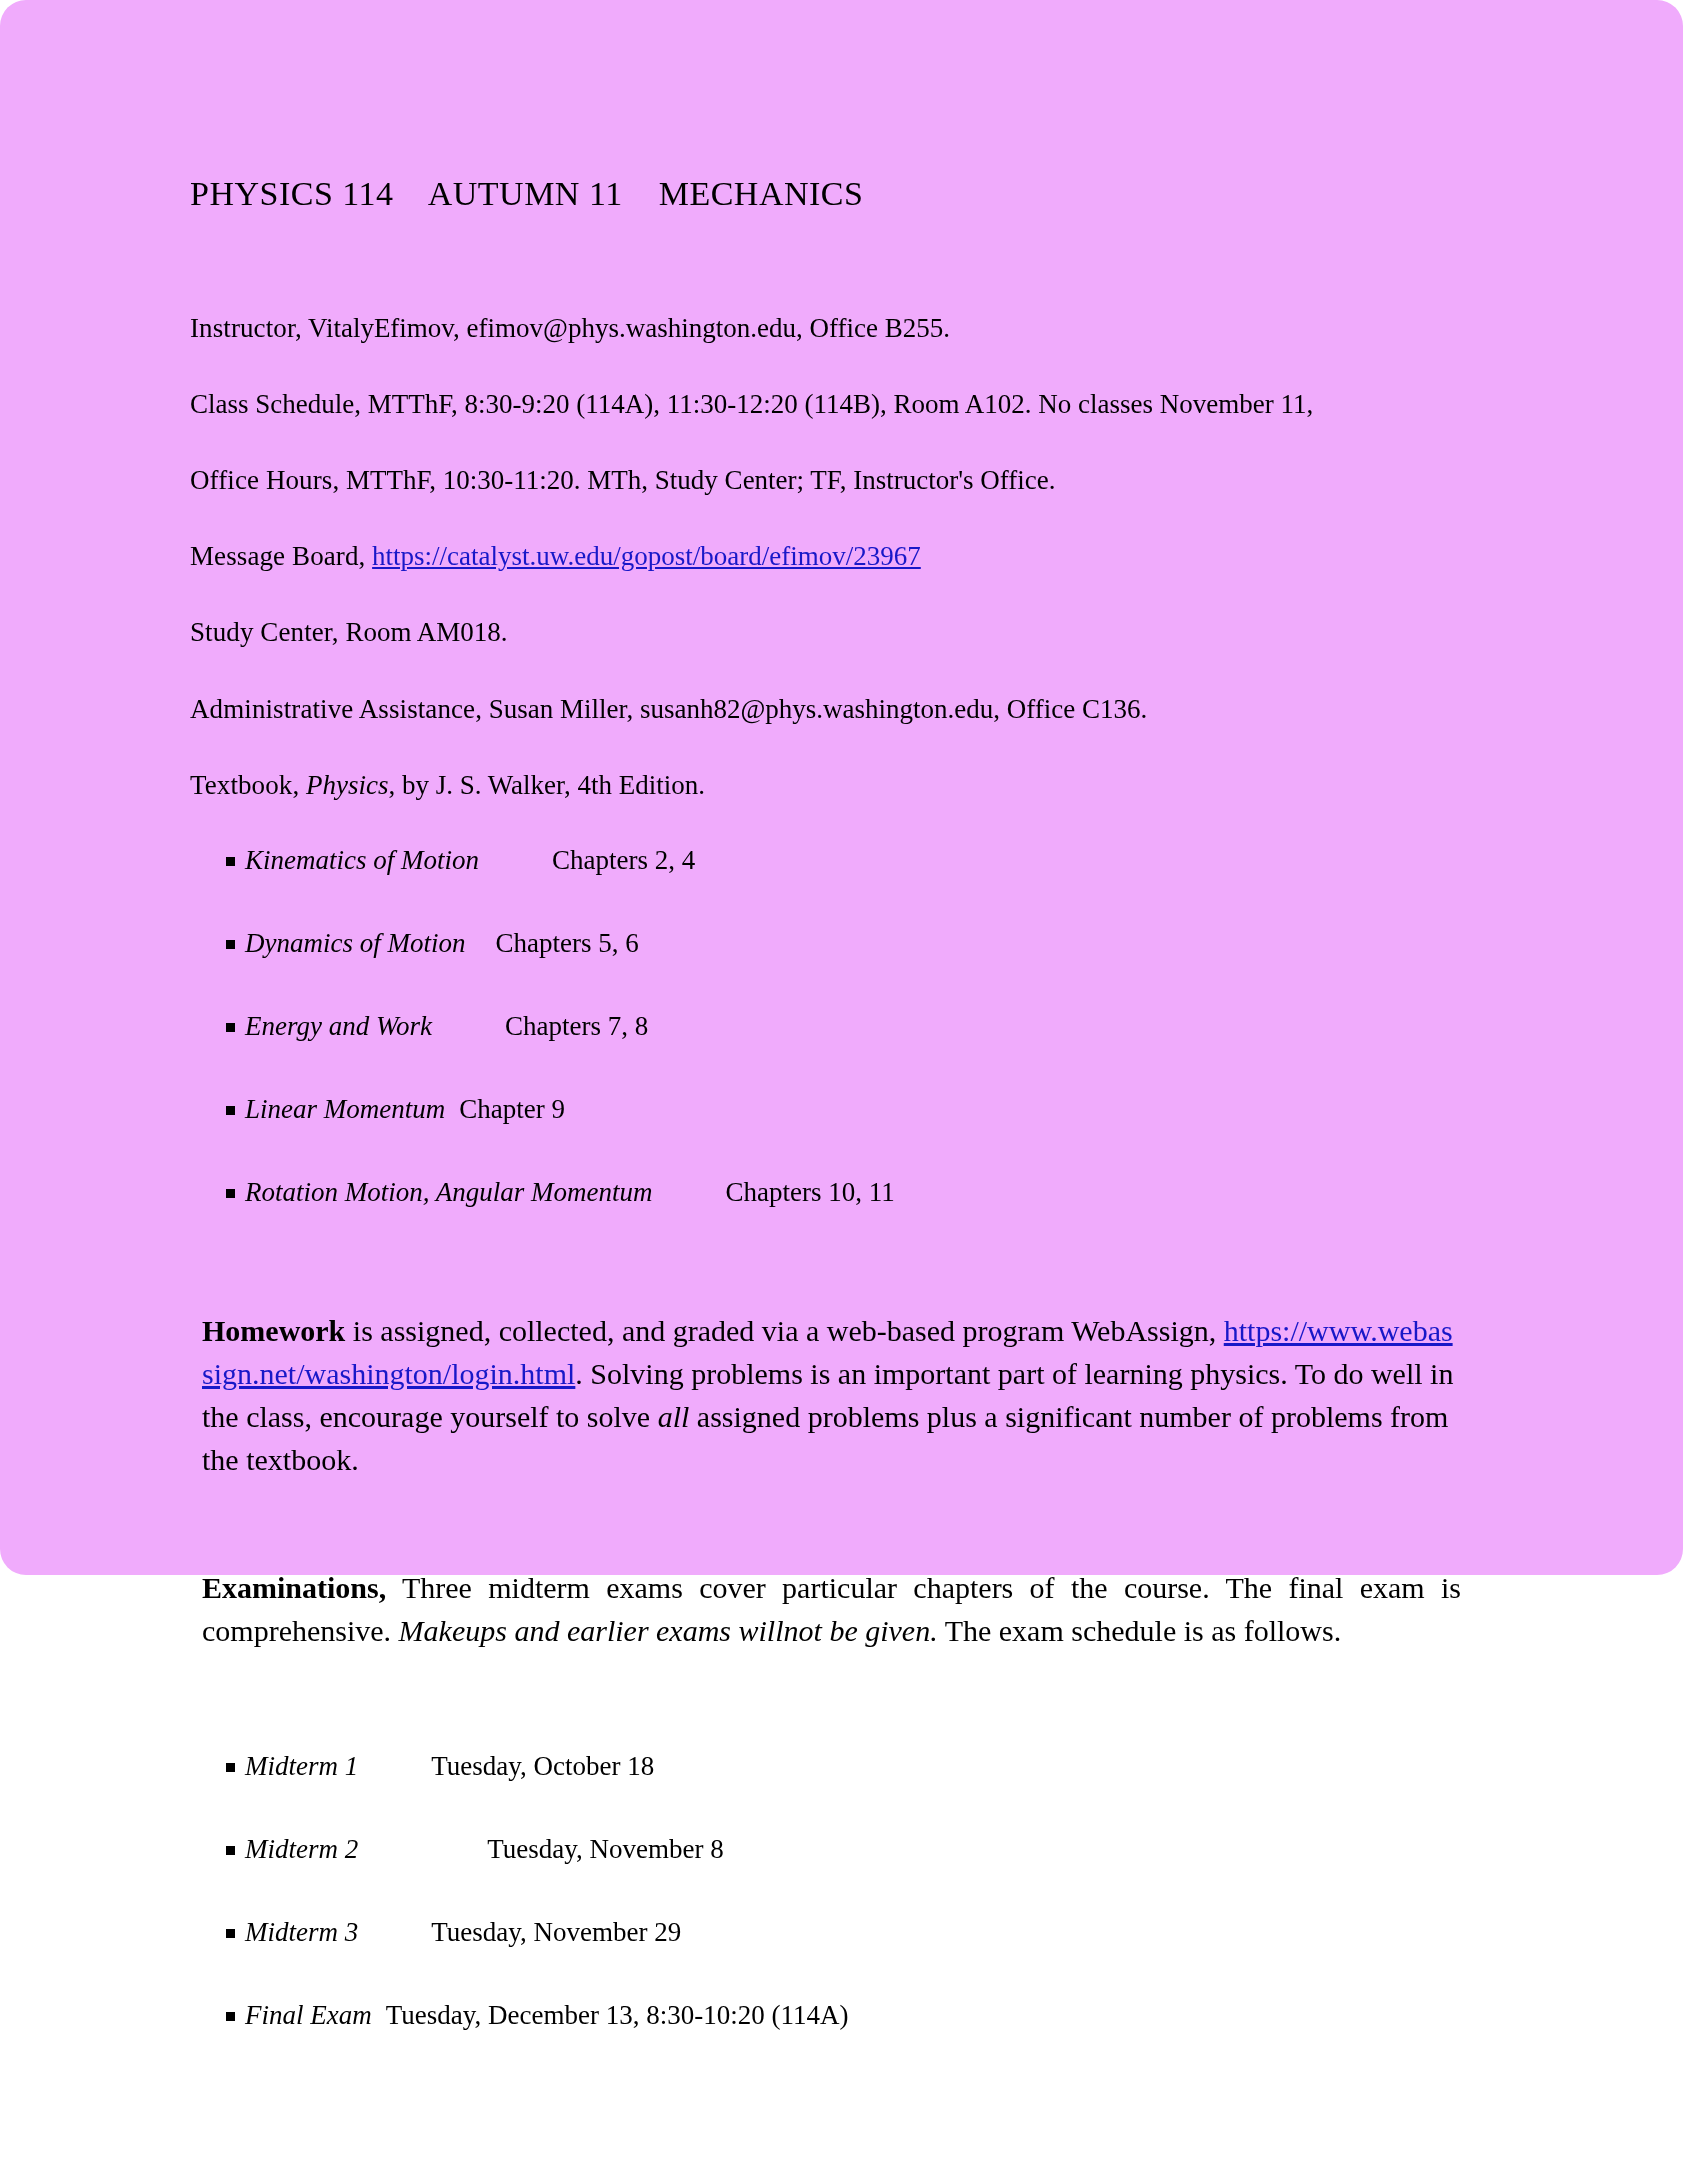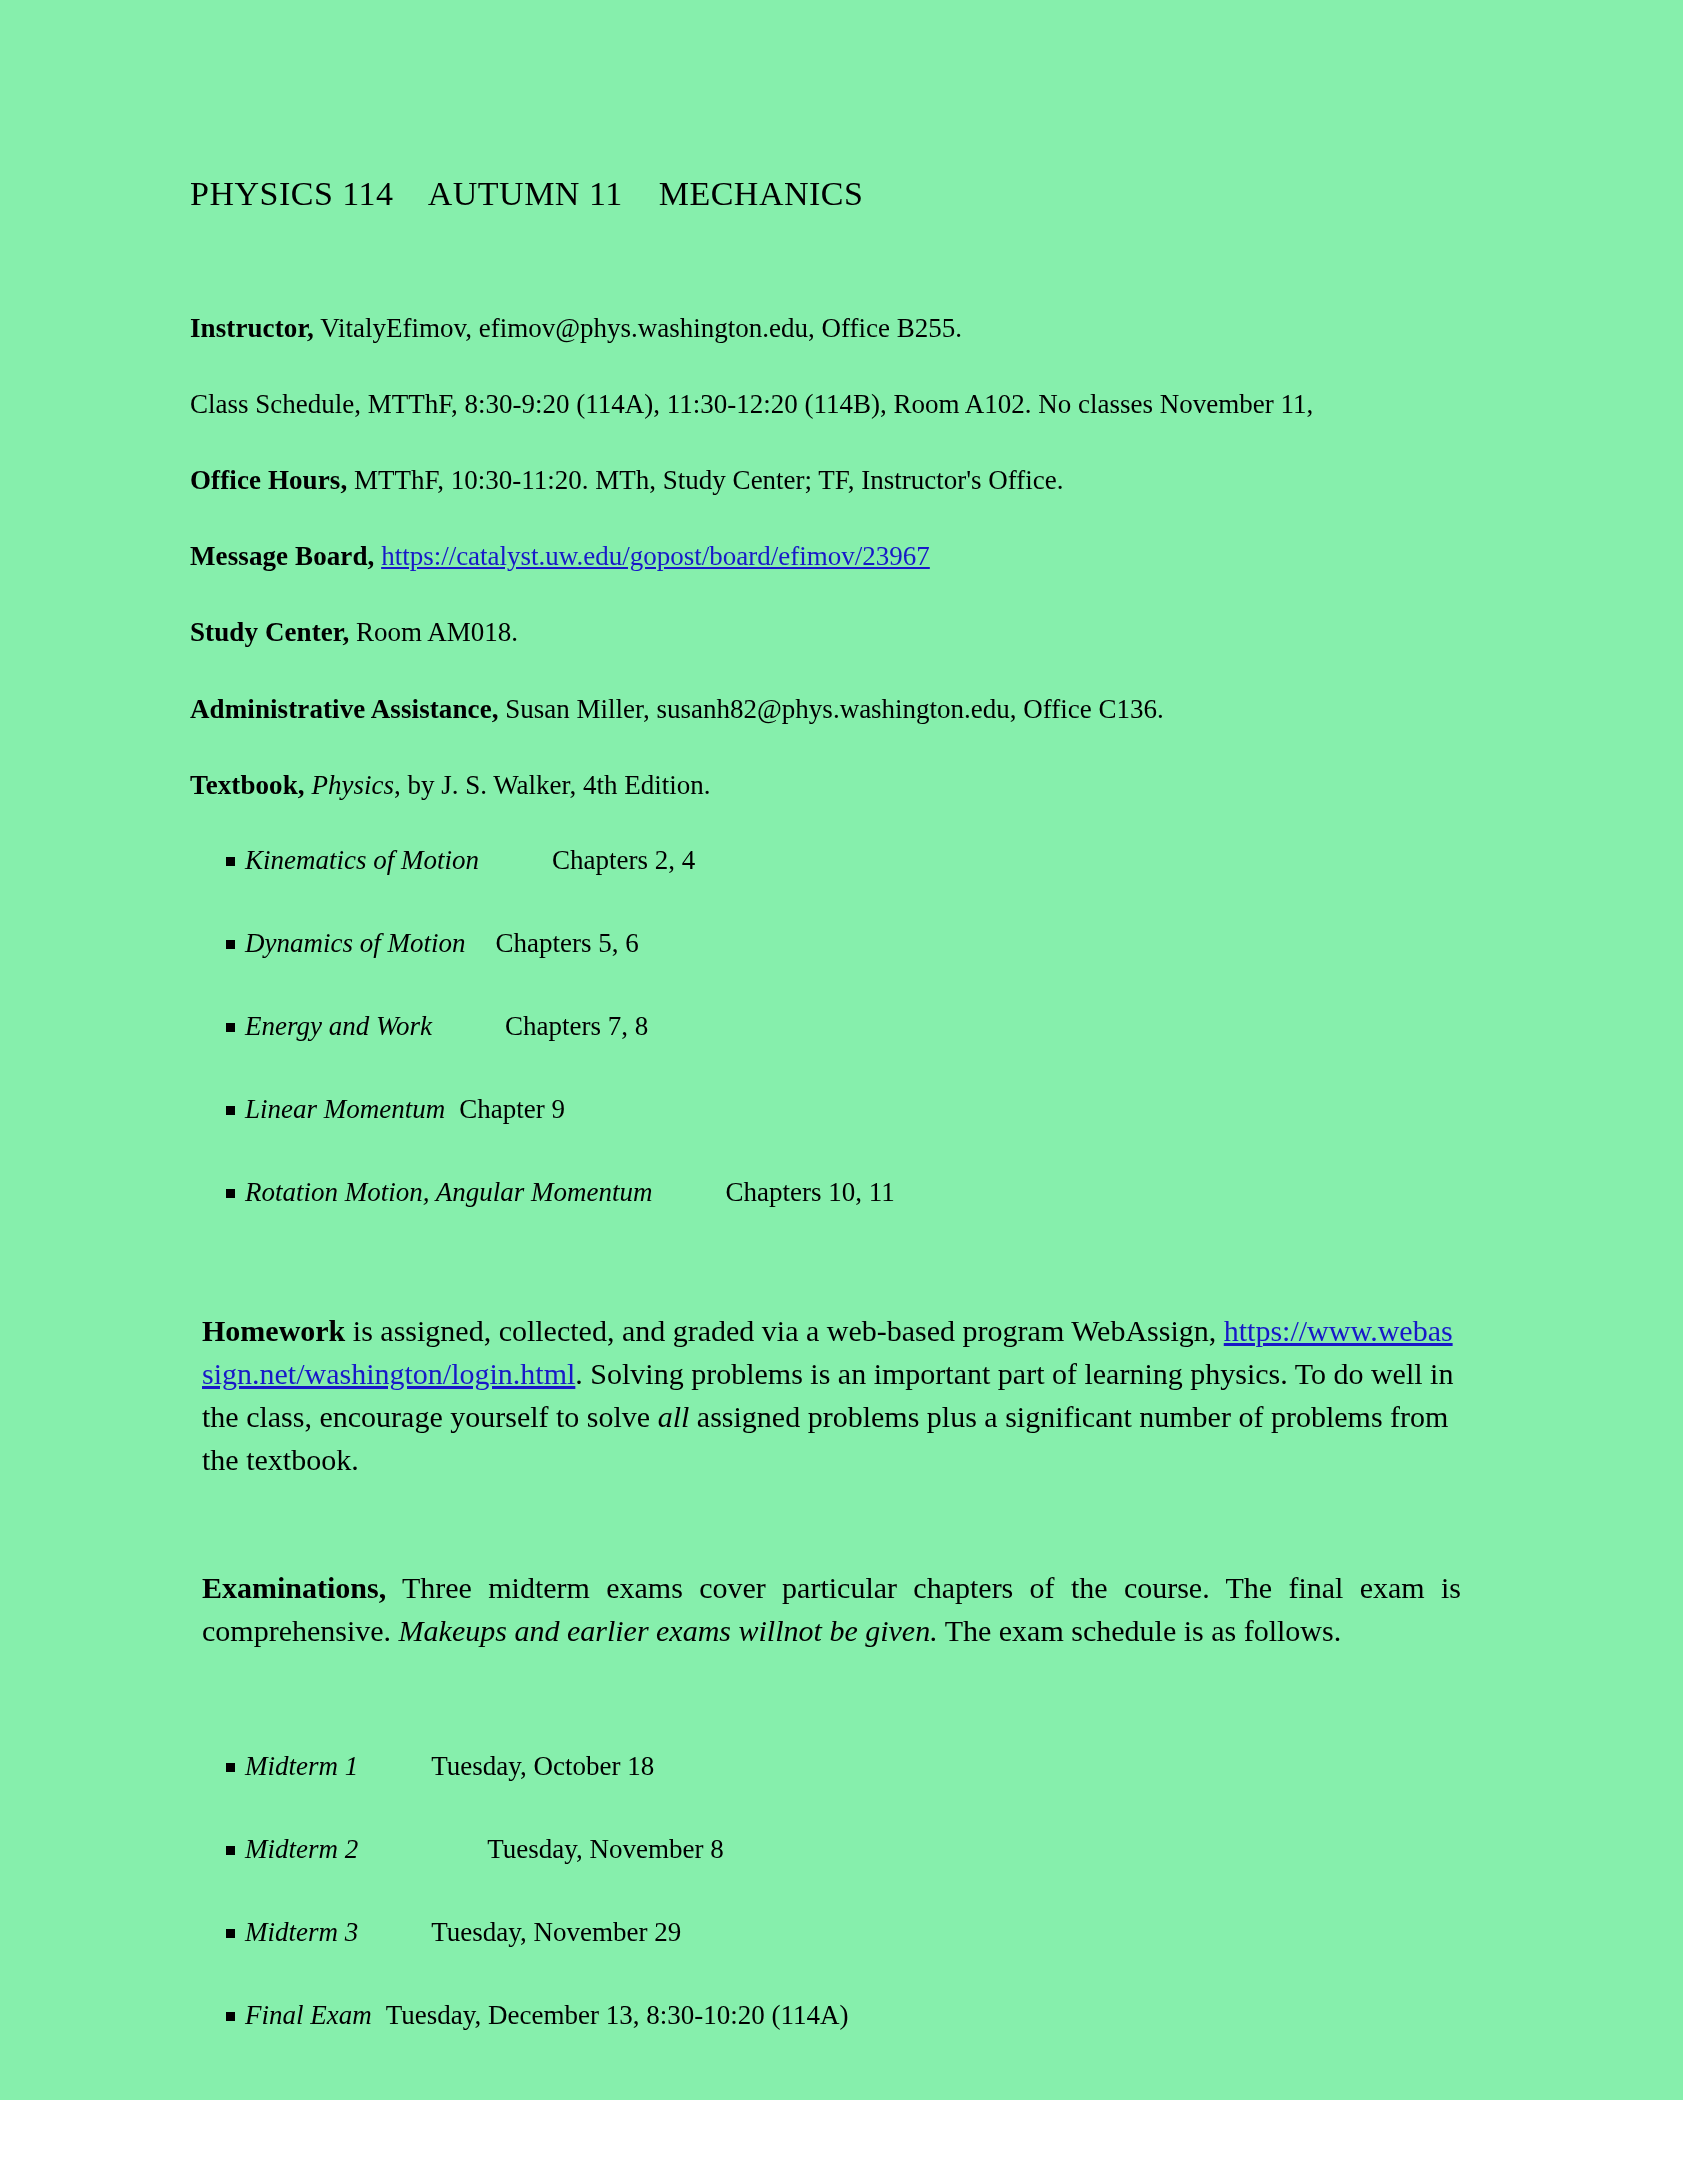--- a/index.html
+++ b/index.html
@@ -11,23 +11,24 @@
     width: 1683px;
     height: 2178px;
     font-family: "Liberation Serif", "DejaVu Serif", serif;
     color: #000000;
     -webkit-font-smoothing: antialiased;
   }
 
   .page {
     position: relative;
     width: 1683px;
-    height: 2100px;
-    background: #86efac;
+    height: 1575px;
+    background: #f0abfc;
     box-sizing: border-box;
+    border-radius: 26px;
   }
 
   .content {
     position: absolute;
     left: 190px;
     top: 174px;
     width: 1283px;
   }
 
   
@@ -40,21 +41,21 @@
     white-space: pre;
   }
 
   
   .info-line {
     font-size: 27px;
     line-height: 1.34;
     margin: 0 0 40px 0;
   }
   .info-line .lead {
-    font-weight: bold;
+    font-weight: normal;
     letter-spacing: 0.1px;
   }
   .info-line .rest {
     font-weight: 400;
   }
 
   
   .schedule-line {
     font-size: 27px;
     line-height: 1.34;

